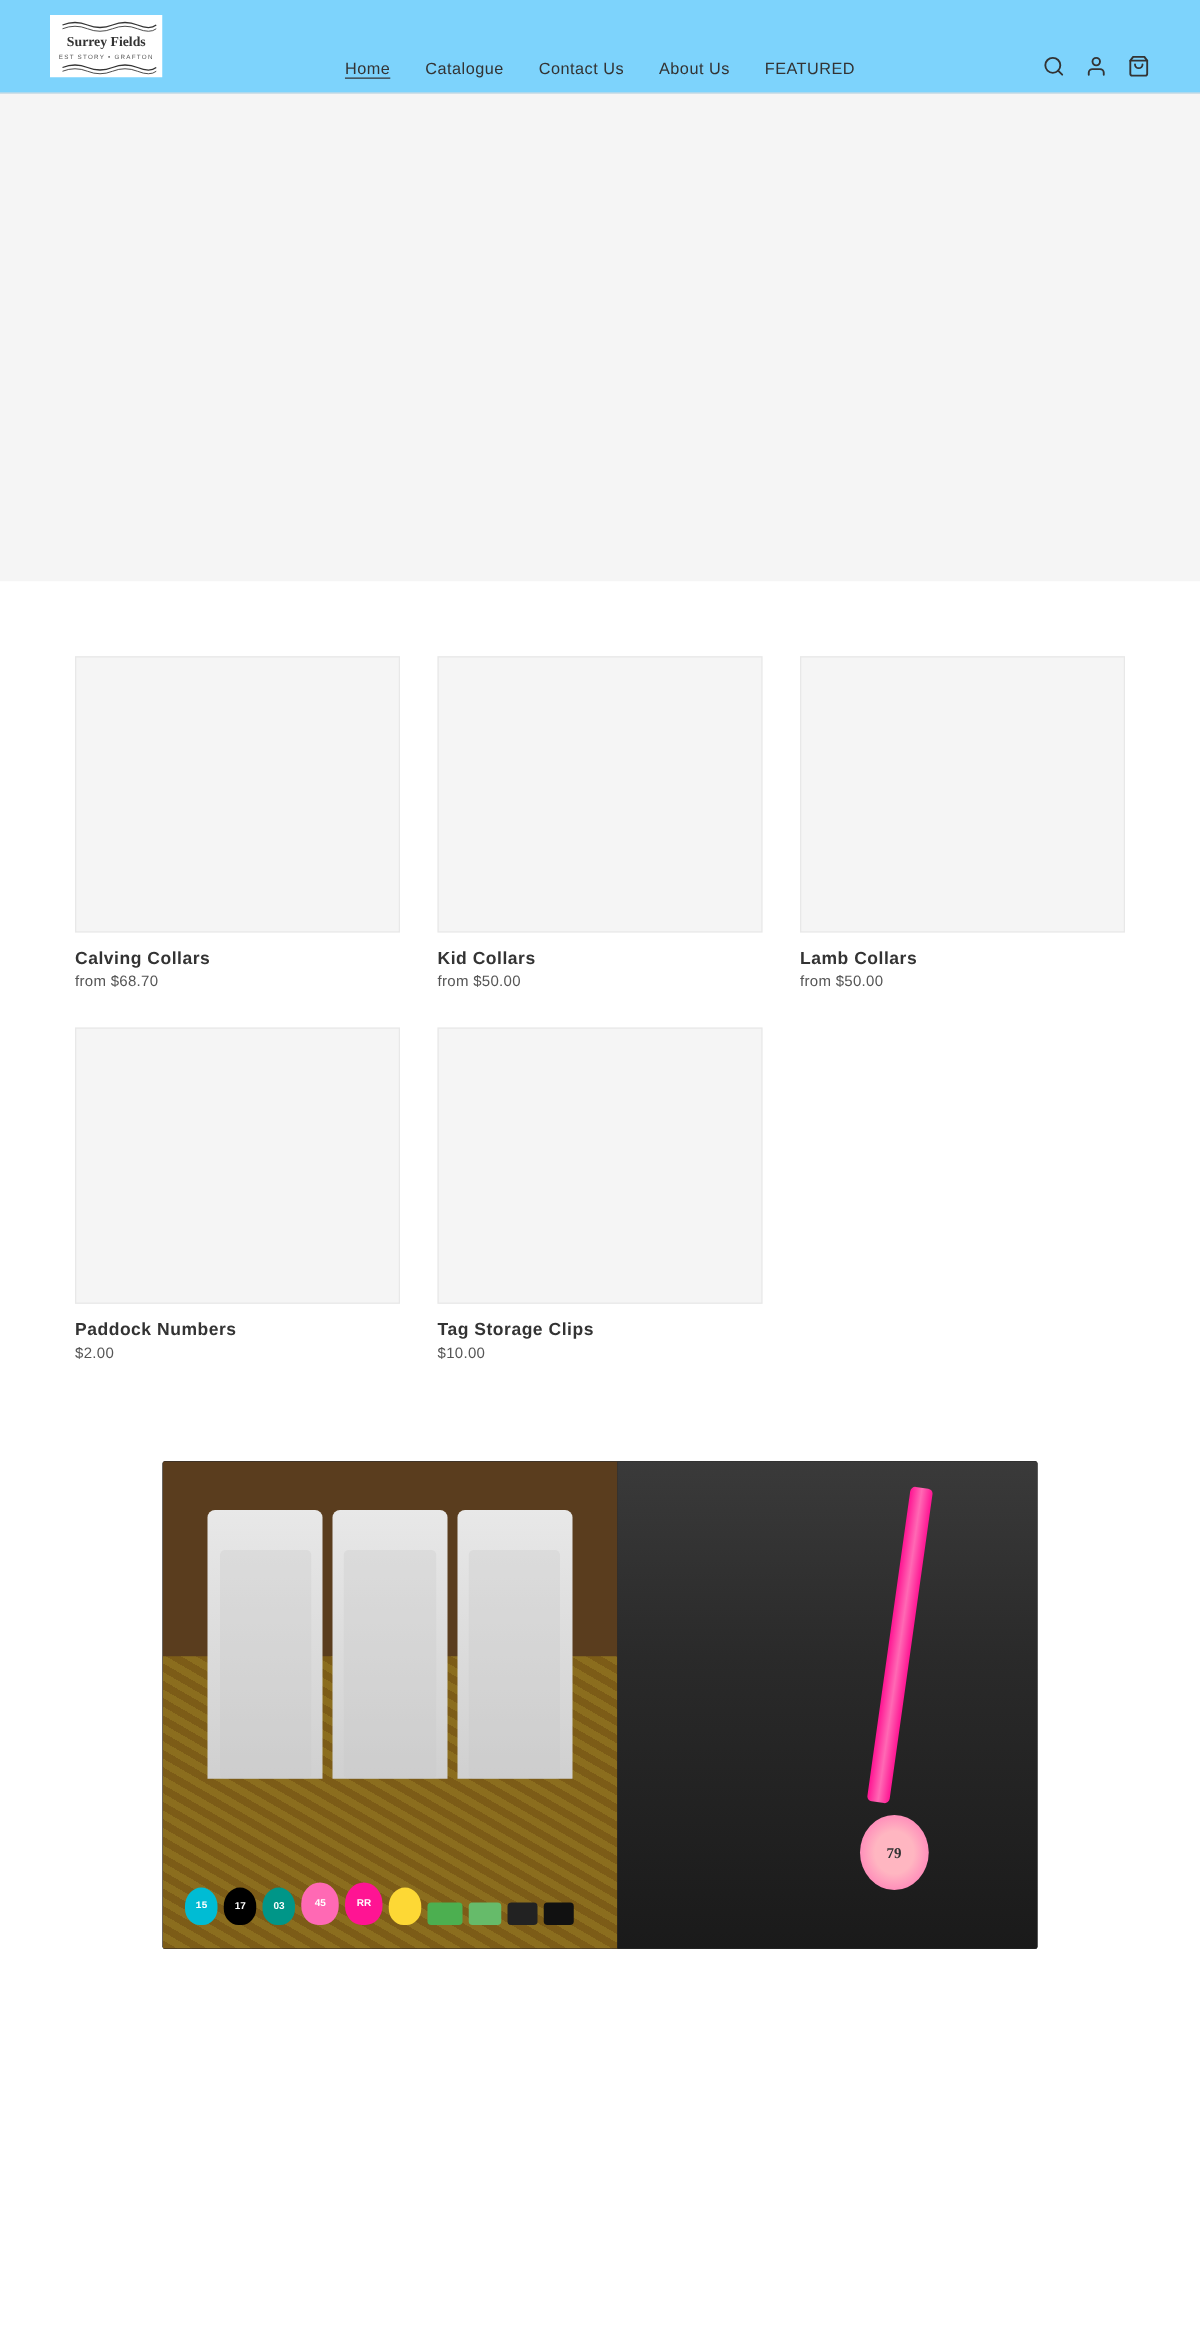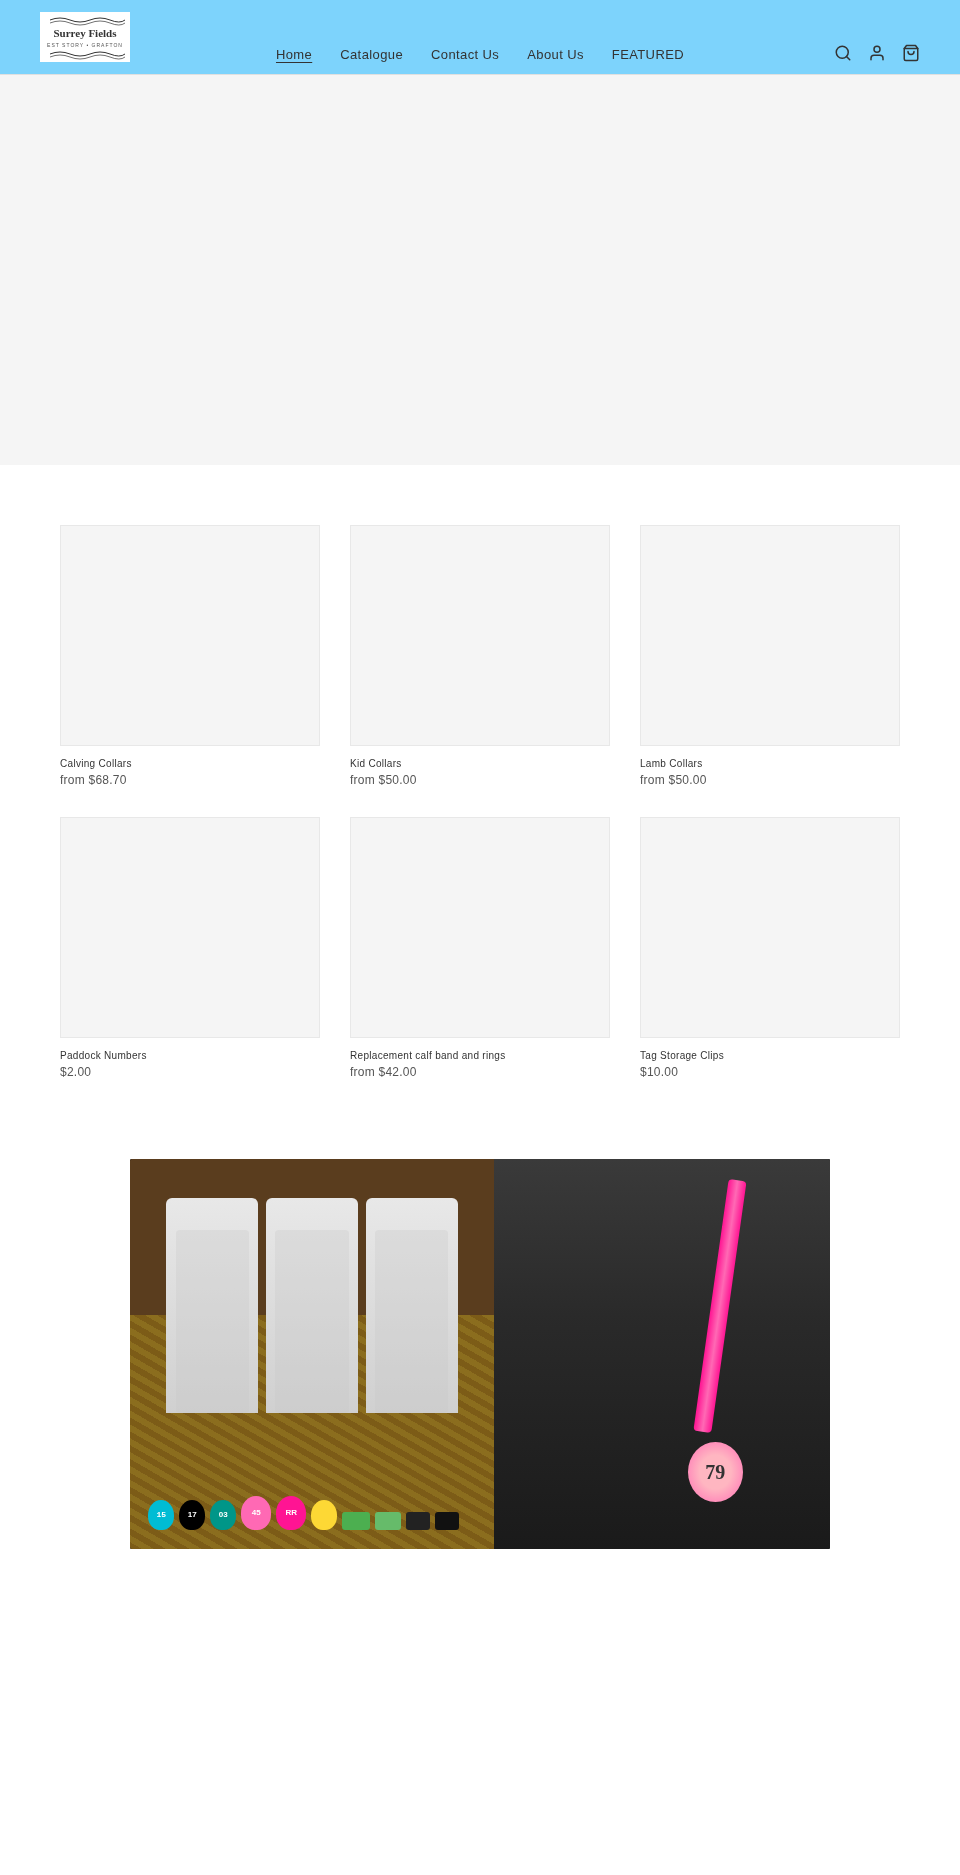--- a/index.html
+++ b/index.html
@@ -94,22 +94,22 @@
       flex-direction: column;
     }
     .product-image {
       width: 100%;
       aspect-ratio: 1 / 0.85;
       background: #f5f5f5;
       border: 1px solid #e8e8e8;
       margin-bottom: 12px;
     }
     .product-name {
-      font-size: 10px;
-      font-weight: 400;
+      font-size: 14px;
+      font-weight: 700;
       letter-spacing: 0.03em;
       margin-bottom: 4px;
       color: #333;
     }
     .product-price {
       font-size: 12px;
       color: #555;
       letter-spacing: 0.02em;
     }
 
@@ -229,21 +229,21 @@
       bottom: 12%;
       right: 26%;
       width: 55px;
       height: 60px;
       background: radial-gradient(ellipse, #ffb6c1 40%, #ff69b4 100%);
       border-radius: 50%;
       display: flex;
       align-items: center;
       justify-content: center;
       color: #333;
-      font-size: 20px;
+      font-size: 12px;
       font-weight: bold;
       font-family: serif;
     }
   </style>
 </head>
 <body>
 
 <header>
   <div class="logo-area">
     <div class="logo-img-placeholder">
@@ -317,25 +317,20 @@
       <div class="product-name">Lamb Collars</div>
       <div class="product-price">from $50.00</div>
     </div>
 
     <div class="product-card">
       <div class="product-image"></div>
       <div class="product-name">Paddock Numbers</div>
       <div class="product-price">$2.00</div>
     </div>
 
-    <div class="product-card">
-      <div class="product-image"></div>
-      <div class="product-name">Replacement calf band and rings</div>
-      <div class="product-price">from $42.00</div>
-    </div>
 
     <div class="product-card">
       <div class="product-image"></div>
       <div class="product-name">Tag Storage Clips</div>
       <div class="product-price">$10.00</div>
     </div>
 
   </div>
 </section>
 

